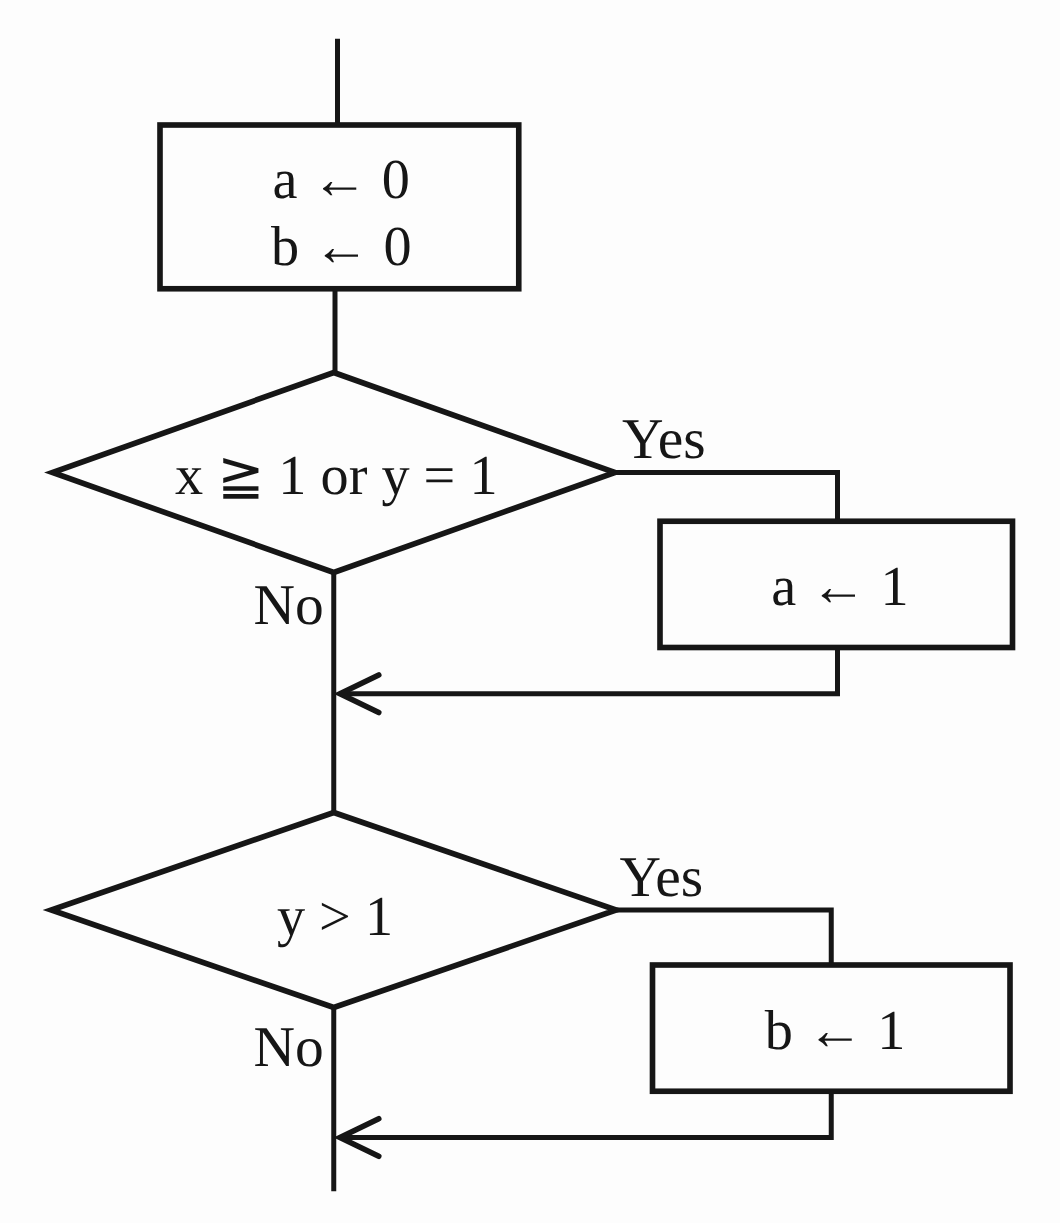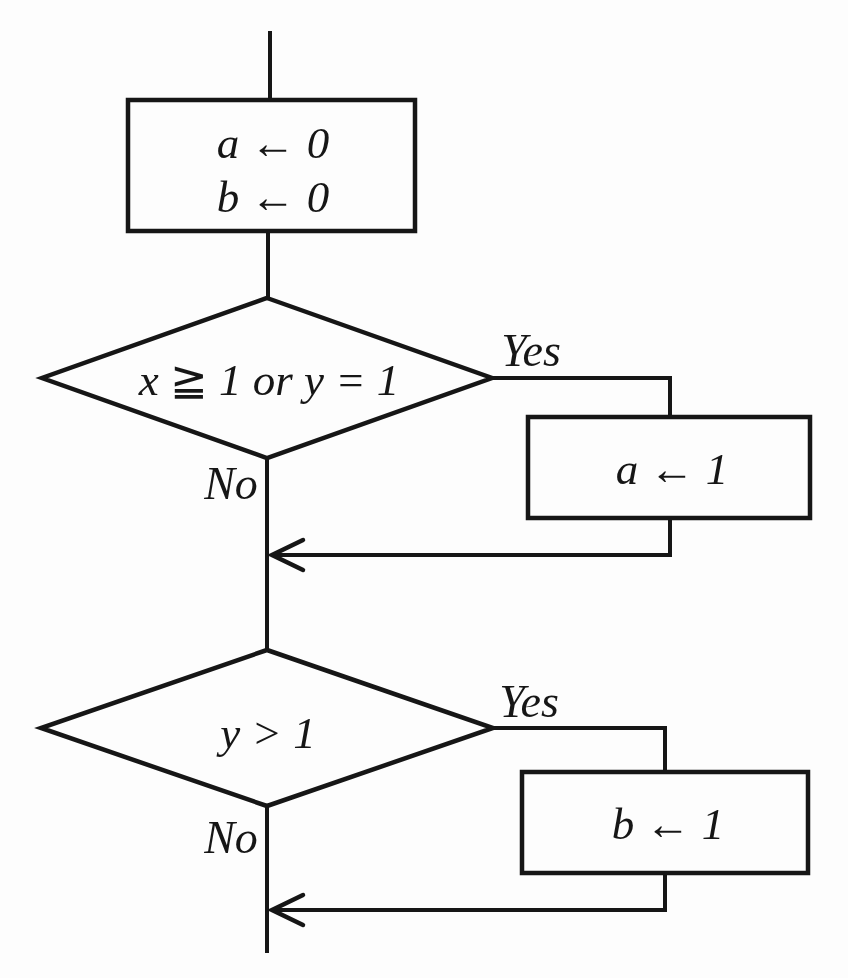--- a/index.html
+++ b/index.html
@@ -10,21 +10,20 @@
     width: 848px;
     height: 978px;
     background: #fdfdfd;
     overflow: hidden;
     font-family: "Liberation Serif", "DejaVu Serif", serif;
   }
   .canvas-wrap {
     position: relative;
     width: 848px;
     height: 750px;
-    font-style: italic;
   }
   svg {
     display: block;
   }
   .conn {
     stroke: var(--ink, #161616);
     stroke-width: 4;
     fill: none;
   }
   .arrowhead {

